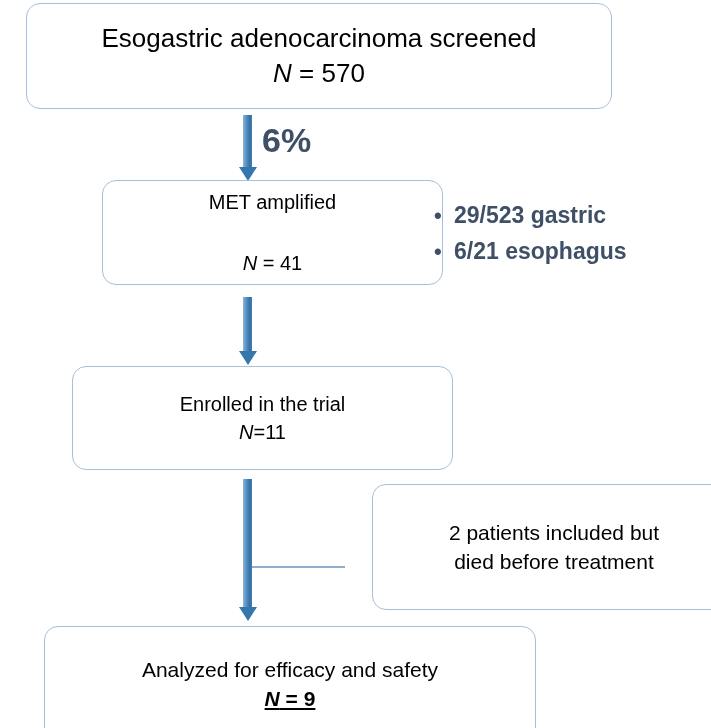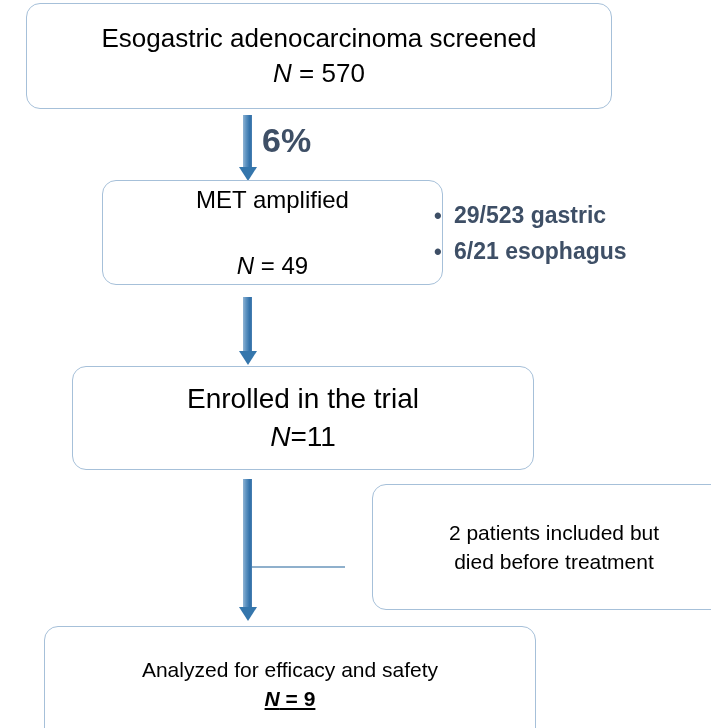--- a/index.html
+++ b/index.html
@@ -34,22 +34,22 @@
     line-height: 1.22;
     margin-left: 24px;
   }
   .node .line1,
   .node .line2 {
     display: block;
     white-space: nowrap;
   }
 
   #node-screened      { left: 2px;   top: 3px;   width: 586px; height: 106px; font-size: 26px; }
-  #node-met           { left: 78px;  top: 180px; width: 341px; height: 105px; font-size: 24px; gap: 34px; }
-  #node-enrolled      { left: 48px;  top: 366px; width: 462px; height: 104px; font-size: 28px; }
+  #node-met           { left: 78px;  top: 180px; width: 341px; height: 105px; font-size: 20px; gap: 34px; }
+  #node-enrolled      { left: 48px;  top: 366px; width: 381px; height: 104px; font-size: 20px; }
   #node-died          { left: 348px; top: 484px; width: 364px; height: 126px; font-size: 21px; }
   #node-analyzed      { left: 20px;  top: 626px; width: 492px; height: 116px; font-size: 21px; }
 
   .node .line2 { margin-top: 3px; }
 
   .ital-n { font-style: italic; }
   .bold-n { font-style: italic; font-weight: bold; }
   #node-analyzed .line2 { font-weight: bold; text-decoration: underline; }
 
   
@@ -140,21 +140,21 @@
   </div>
 
   <div class="arrow" id="arrow-1">
     <div class="shaft"></div>
     <div class="head"></div>
   </div>
   <div class="pct-label" id="pct-1">6%</div>
 
   <div class="node" id="node-met">
     <span class="line1">MET amplified</span>
-    <span class="line2"><span class="ital-n">N</span><span> = 49</span></span>
+    <span class="line2"><span class="ital-n">N</span><span> = 41</span></span>
   </div>
 
   <div id="bullets">
     <div class="bullet-item">
       <span class="dot">•</span>
       <span>29/523 gastric</span>
     </div>
     <div class="bullet-item">
       <span class="dot">•</span>
       <span>6/21 esophagus</span>

